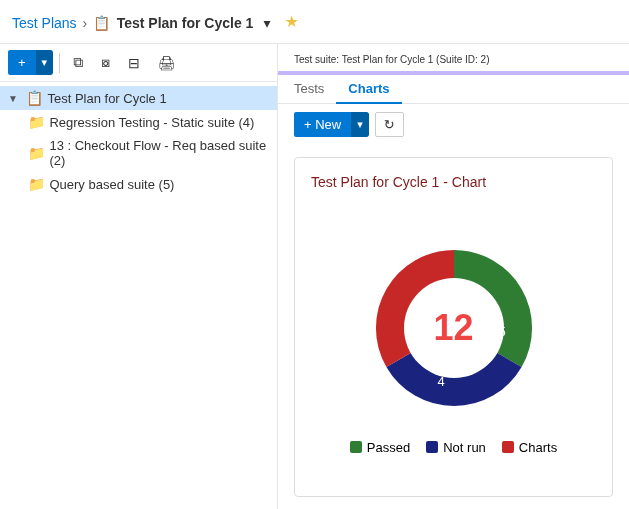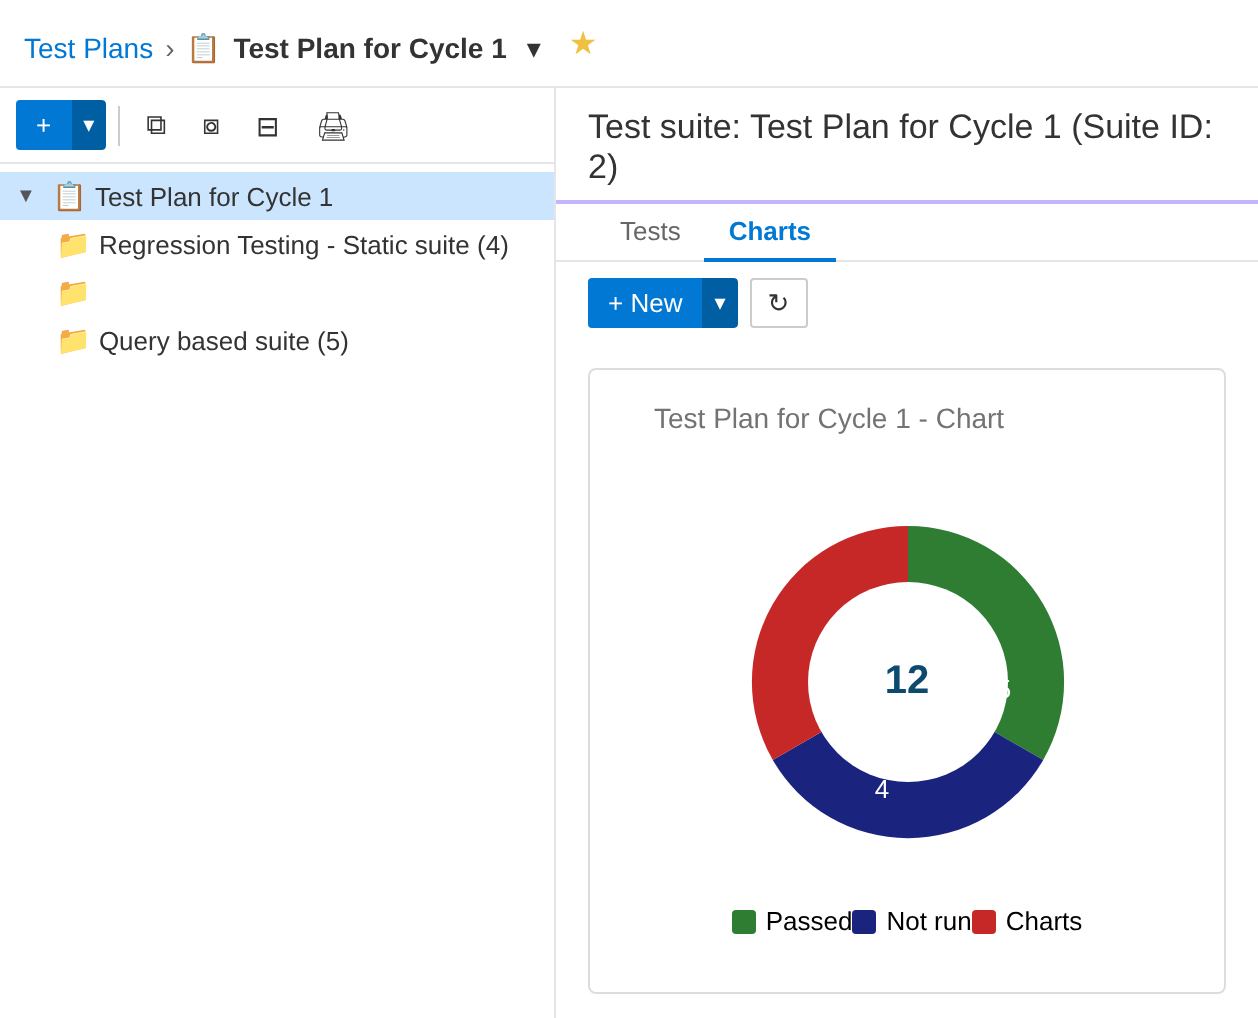--- a/index.html
+++ b/index.html
@@ -29,42 +29,42 @@
     .tree-item { display: flex; align-items: center; padding: 4px 8px; cursor: pointer; gap: 4px; }
     .tree-item.selected { background: #cce5ff; }
     .tree-expand { width: 14px; font-size: 10px; color: #555; }
     .tree-icon { font-size: 14px; }
     .tree-label { font-size: 13px; color: #333; }
     .tree-children { padding-left: 20px; }
     .tree-child-item { display: flex; align-items: center; padding: 4px 8px; cursor: pointer; gap: 4px; }
 
     
     .right-panel { flex: 1; display: flex; flex-direction: column; padding: 0; }
-    .suite-header { padding: 10px 16px 6px; font-size: 17px; color: #333; border-bottom: 2px solid #c4b5fd; }
+    .suite-header { padding: 10px 16px 6px; font-size: 10px; color: #333; border-bottom: 4px solid #c4b5fd; }
     .suite-header span { font-weight: 400; }
 
-    .tabs { display: flex; border-bottom: 1px solid #e5e5e5; padding: 0 20px; }
+    .tabs { display: flex; border-bottom: 1px solid #e5e5e5; padding: 0 4px; }
     .tab { padding: 6px 12px; font-size: 13px; cursor: pointer; color: #666; border-bottom: 2px solid transparent; margin-bottom: -1px; }
     .tab.active { color: #0078d4; border-bottom: 2px solid #0078d4; font-weight: 700; }
 
     .chart-toolbar { display: flex; align-items: flex-start; padding: 8px 16px; gap: 6px; }
     .new-btn-dropdown { background: #005fa3; border: none; color: #fff; padding: 5px 6px; border-radius: 0 2px 2px 0; cursor: pointer; font-size: 11px; }
     .new-btn-group { display: flex; border-radius: 2px; overflow: hidden; }
     .new-btn-main { display: flex; align-items: center; background: #0078d4; color: #fff; border: none; padding: 5px 10px; cursor: pointer; font-size: 13px; gap: 3px; }
     .refresh-btn { background: none; border: 1px solid #ccc; padding: 4px 8px; border-radius: 2px; cursor: pointer; font-size: 13px; color: #333; }
 
     .chart-area { flex: 1; padding: 12px 16px; }
     .chart-card { border: 1px solid #ddd; border-radius: 4px; padding: 16px; height: 100%; display: flex; flex-direction: column; }
-    .chart-title { font-size: 14px; font-weight: 500; margin-bottom: 12px; color: #737373; margin-left: 16px; }
+    .chart-title { font-size: 14px; font-weight: 500; margin-bottom: 12px; color: #7f1d1d; }
 
     .donut-container { display: flex; flex-direction: column; align-items: center; flex: 1; justify-content: center; }
     .donut-wrapper { position: relative; width: 200px; height: 200px; }
-    .donut-center { position: absolute; top: 50%; left: 50%; transform: translate(-50%, -50%); font-size: 20px; font-weight: 600; color: #0c4a6e; }
+    .donut-center { position: absolute; top: 50%; left: 50%; transform: translate(-50%, -50%); font-size: 36px; font-weight: 600; color: #ef4444; }
 
-    .legend { display: flex; align-items: flex-start; margin-top: 12px; }
+    .legend { display: flex; align-items: flex-start; gap: 16px; margin-top: 12px; }
     .legend-item { display: flex; align-items: center; gap: 5px; font-size: 13px; }
     .legend-dot { width: 12px; height: 12px; border-radius: 2px; }
 
     
     .chart-label { font-size: 13px; fill: #fff; font-weight: 500; font-family: 'Segoe UI', sans-serif; }
   </style>
 </head>
 <body>
 
 <div class="header">
@@ -102,20 +102,21 @@
           <span class="tree-icon">📋</span>
           <span class="tree-label">Test Plan for Cycle 1</span>
         </div>
         <div class="tree-children">
           <div class="tree-child-item">
             <span class="tree-icon">📁</span>
             <span class="tree-label">Regression Testing - Static suite (4)</span>
           </div>
           <div class="tree-child-item">
             <span class="tree-icon">📁</span>
+            <span class="tree-label">13 : Checkout Flow - Req based suite (2)</span>
           </div>
           <div class="tree-child-item">
             <span class="tree-icon">📁</span>
             <span class="tree-label">Query based suite (5)</span>
           </div>
         </div>
       </div>
     </div>
   </div>
 

